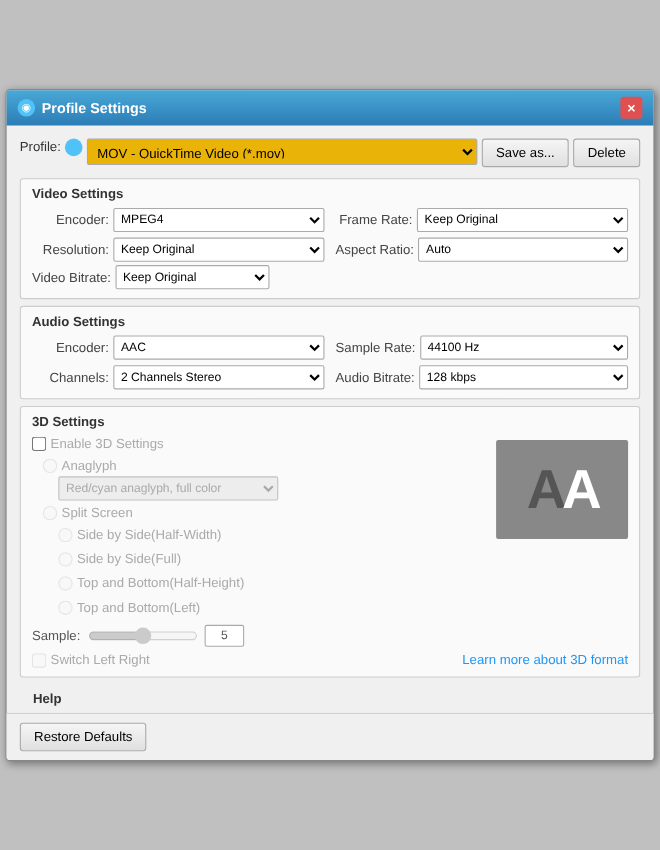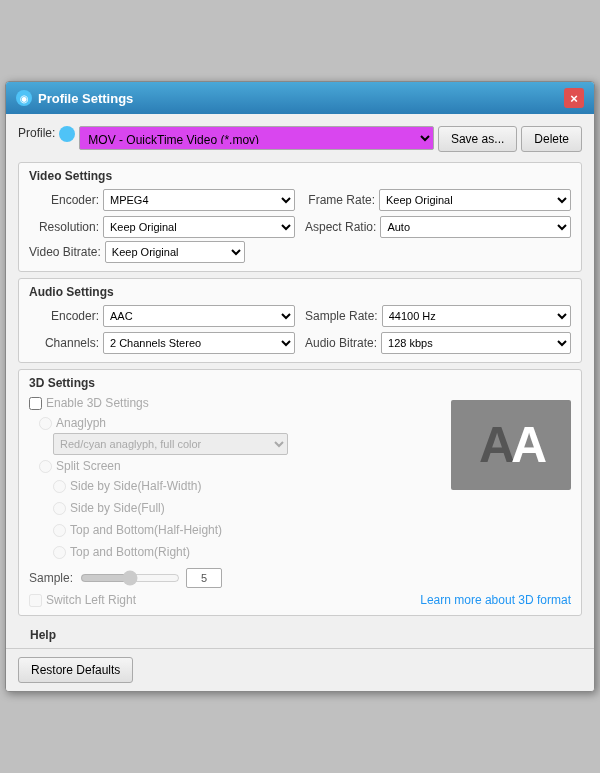--- a/index.html
+++ b/index.html
@@ -85,21 +85,21 @@
       height: 16px;
       background: #4fc3f7;
       border-radius: 50%;
       display: inline-block;
       flex-shrink: 0;
     }
     .profile-select {
       flex: 1;
       height: 24px;
       border: 1px solid #aaa;
-      background: #d946ef;
+      background: #eab308;
       font-size: 12px;
       padding: 5px 4px;
       border-radius: 2px;
     }
     .btn {
       height: 26px;
       padding: 0 12px;
       border: 1px solid #aaa;
       background: linear-gradient(to bottom, #f5f5f5, #e0e0e0);
       border-radius: 3px;
@@ -380,21 +380,21 @@
       <div class="checkbox-row">
         <input type="checkbox" id="enable3d" style="">
         <label for="enable3d" class="disabled-text">Enable 3D Settings</label>
       </div>
 
       <div class="radio-row">
         <input type="radio" name="mode3d" id="anaglyph" disabled="" style="">
         <label for="anaglyph" class="disabled-text">Anaglyph</label>
       </div>
       <div style="margin-left:24px; margin-bottom:4px;">
-        <select class="form-select" disabled="" style="width:235px;">
+        <select class="form-select" disabled="" style="width:200px;">
           <option>Red/cyan anaglyph, full color</option>
         </select>
       </div>
 
       <div class="radio-row">
         <input type="radio" name="mode3d" id="splitscreen" disabled="" style="">
         <label for="splitscreen" class="disabled-text">Split Screen</label>
       </div>
       <div class="radio-sub">
         <div class="radio-row">
@@ -404,21 +404,21 @@
         <div class="radio-row">
           <input type="radio" name="splitopt" disabled="" style="">
           <span class="disabled-text">Side by Side(Full)</span>
         </div>
         <div class="radio-row">
           <input type="radio" name="splitopt" disabled="" style="">
           <span class="disabled-text">Top and Bottom(Half-Height)</span>
         </div>
         <div class="radio-row">
           <input type="radio" name="splitopt" disabled="" style="">
-          <span class="disabled-text">Top and Bottom(Right)</span>
+          <span class="disabled-text">Top and Bottom(Left)</span>
         </div>
       </div>
 
       <div class="depth-row">
         <span class="depth-label">Sample:</span>
         <input type="range" min="0" max="10" value="5" class="depth-slider" disabled="" style="">
         <input type="text" class="depth-value-box" value="5" disabled="" style="">
       </div>
 
       <div class="switch-row">

